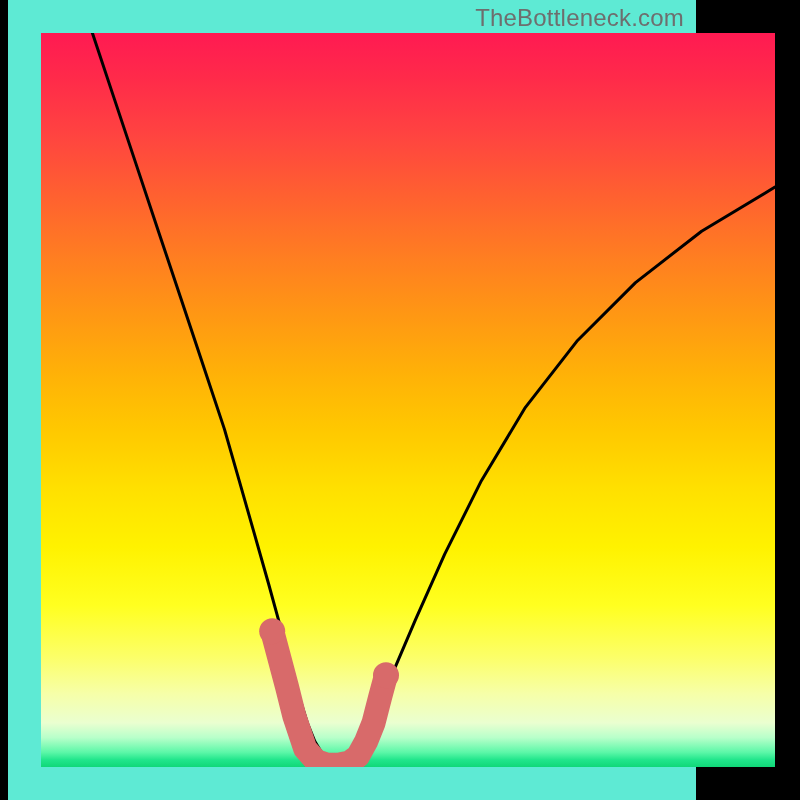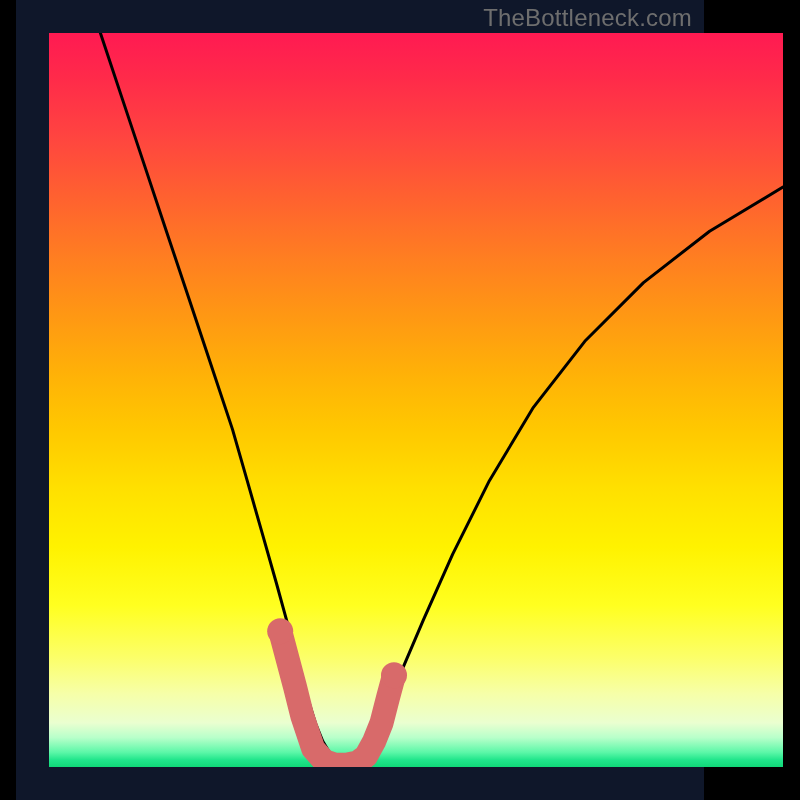--- a/index.html
+++ b/index.html
@@ -6,25 +6,25 @@
     margin: 0;
     padding: 0;
     width: 800px;
     height: 800px;
     background: #000;
     position: relative;
     font-family: Arial, sans-serif;
   }
   .frame {
     position: absolute;
-    left: 16px;
+    left: 8px;
     top: 0;
     width: 688px;
     height: 800px;
-    background: #0f172a;
+    background: #5eead4;
   }
   .plot {
     position: absolute;
     left: 33px;
     top: 33px;
     width: 734px;
     height: 734px;
     overflow: hidden;
   }
   .gradient {

